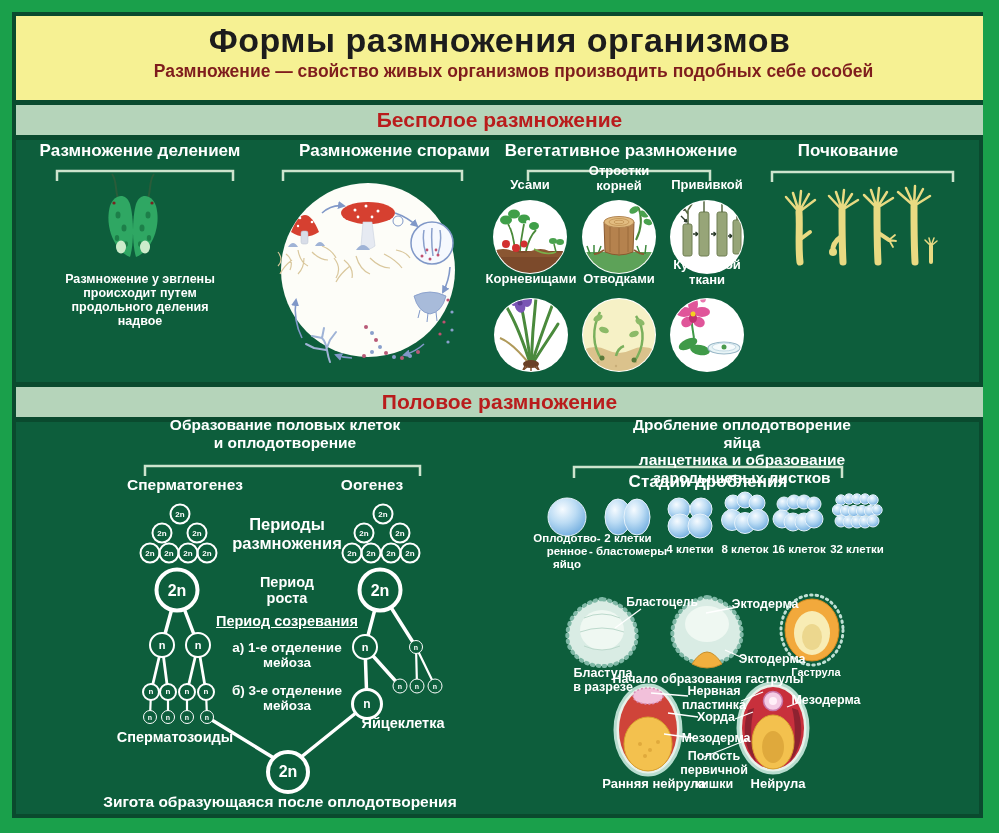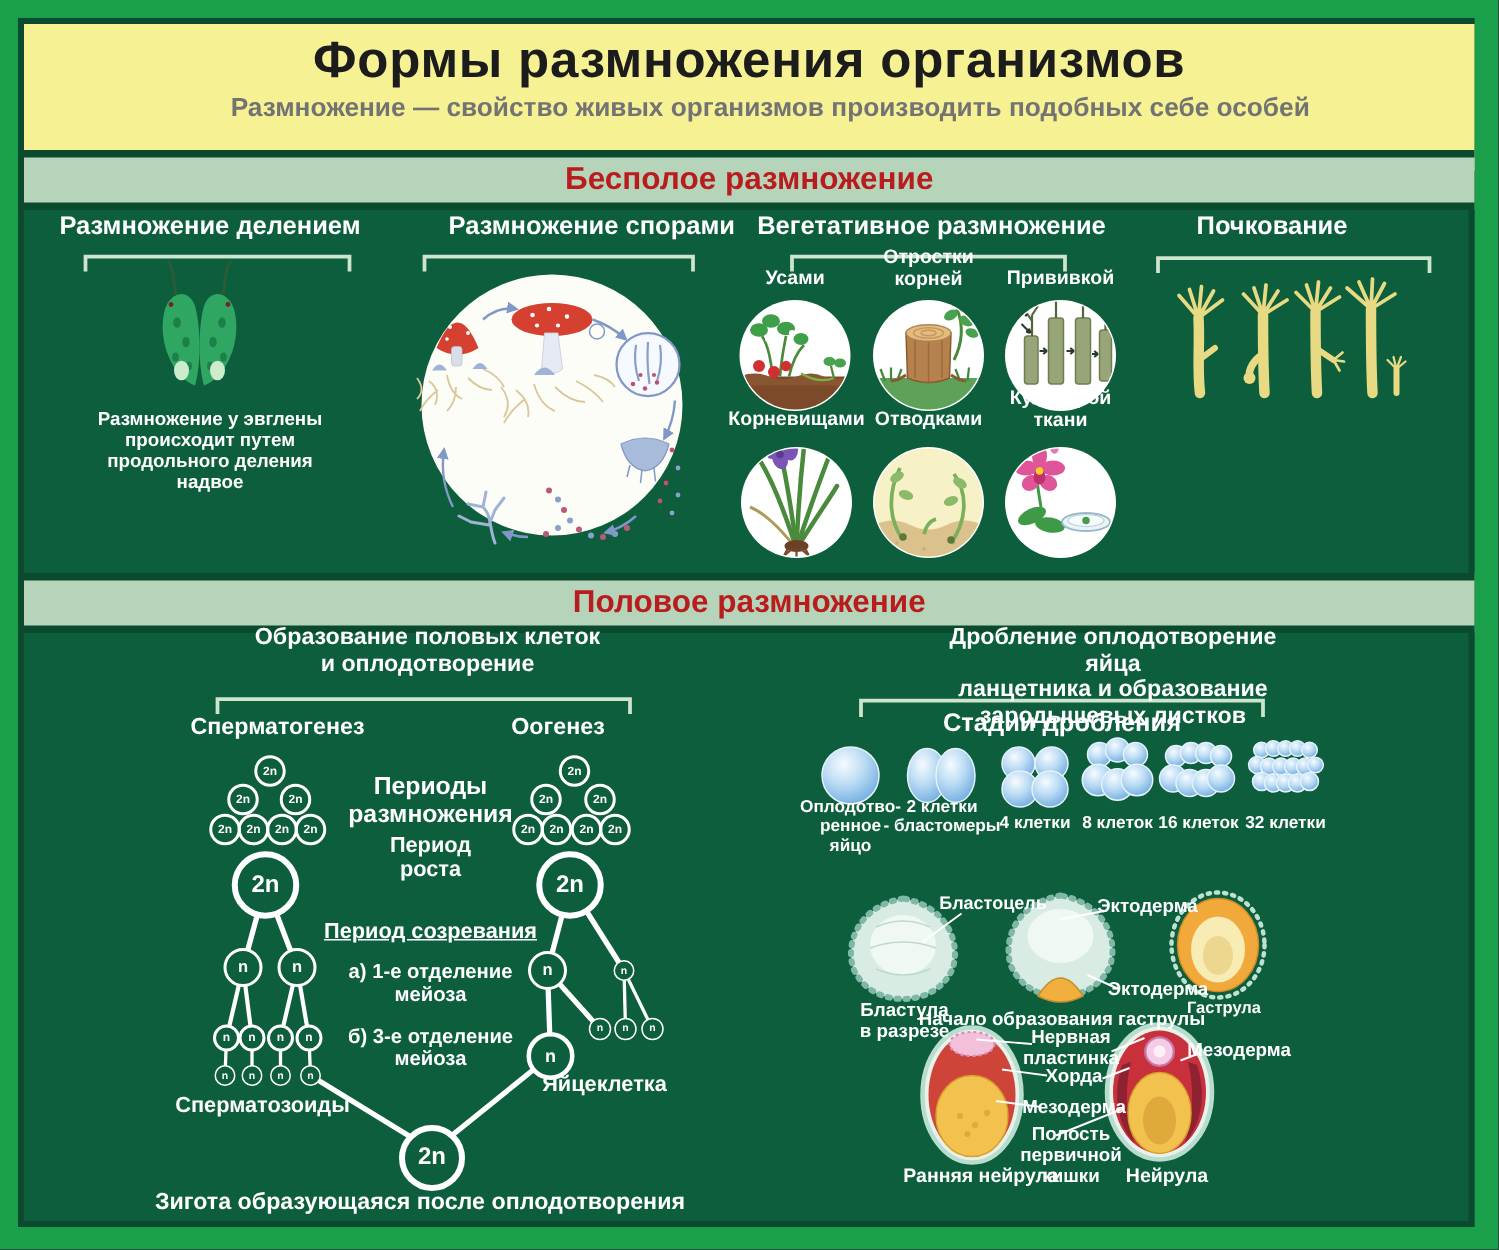--- a/index.html
+++ b/index.html
@@ -14,21 +14,21 @@
     background:#0d5e3c;border:4px solid #0a4a2e;box-sizing:border-box;
   }
   .header-yellow{
     position:absolute;left:16px;top:16px;width:967px;height:98px;
     background:#f6f193;text-align:center;z-index:2;
   }
   .poster-title{
     margin-top:6px;font-size:34px;color:#1c1c1c;letter-spacing:0.5px;line-height:1.1;
   }
   .poster-subtitle{
-    margin-top:2px;font-size:17.5px;color:#737373;padding-left:28px;
+    margin-top:2px;font-size:17.5px;color:#7f1d1d;padding-left:28px;
   }
   .band{
     position:absolute;left:16px;width:967px;height:30px;background:#b5d4ba;
     border-top:5px solid #0a4a2e;border-bottom:5px solid #0a4a2e;
     text-align:center;color:#b91c1c;font-size:21px;line-height:30px;z-index:2;
   }
   .gfx{position:absolute;left:0;top:0;z-index:3;pointer-events:none;}
   .lbl{
     position:absolute;transform:translateX(-50%);color:#fff;text-align:center;
     white-space:pre-line;line-height:1.13;z-index:4;
@@ -498,21 +498,21 @@
   <div class="lbl" style="left:619px;top:272px;font-size:13px;">Отводками</div>
   <div class="lbl" style="left:707px;top:258px;font-size:13px;">Культурой
 ткани</div>
 
   <div class="lbl" style="left:285px;top:416px;font-size:15.5px;">Образование половых клеток
 и оплодотворение</div>
   <div class="lbl" style="left:185px;top:476px;font-size:15.5px;">Сперматогенез</div>
   <div class="lbl" style="left:372px;top:476px;font-size:15.5px;">Оогенез</div>
   <div class="lbl" style="left:287px;top:515px;font-size:16.5px;">Периоды
 размножения</div>
-  <div class="lbl" style="left:287px;top:556px;font-size:14.5px;">Период
+  <div class="lbl" style="left:287px;top:574px;font-size:14.5px;">Период
 роста</div>
   <div class="lbl" style="left:287px;top:613px;font-size:14.5px;text-decoration:underline;">Период созревания</div>
   <div class="lbl" style="left:287px;top:640px;font-size:13.5px;">а) 1-е отделение
 мейоза</div>
   <div class="lbl" style="left:287px;top:683px;font-size:13.5px;">б) 3-е отделение
 мейоза</div>
   <div class="lbl" style="left:175px;top:729px;font-size:14.5px;">Сперматозоиды</div>
   <div class="lbl" style="left:403px;top:715px;font-size:14.5px;">Яйцеклетка</div>
   <div class="lbl" style="left:280px;top:793px;font-size:15.5px;">Зигота образующаяся после оплодотворения</div>
 

